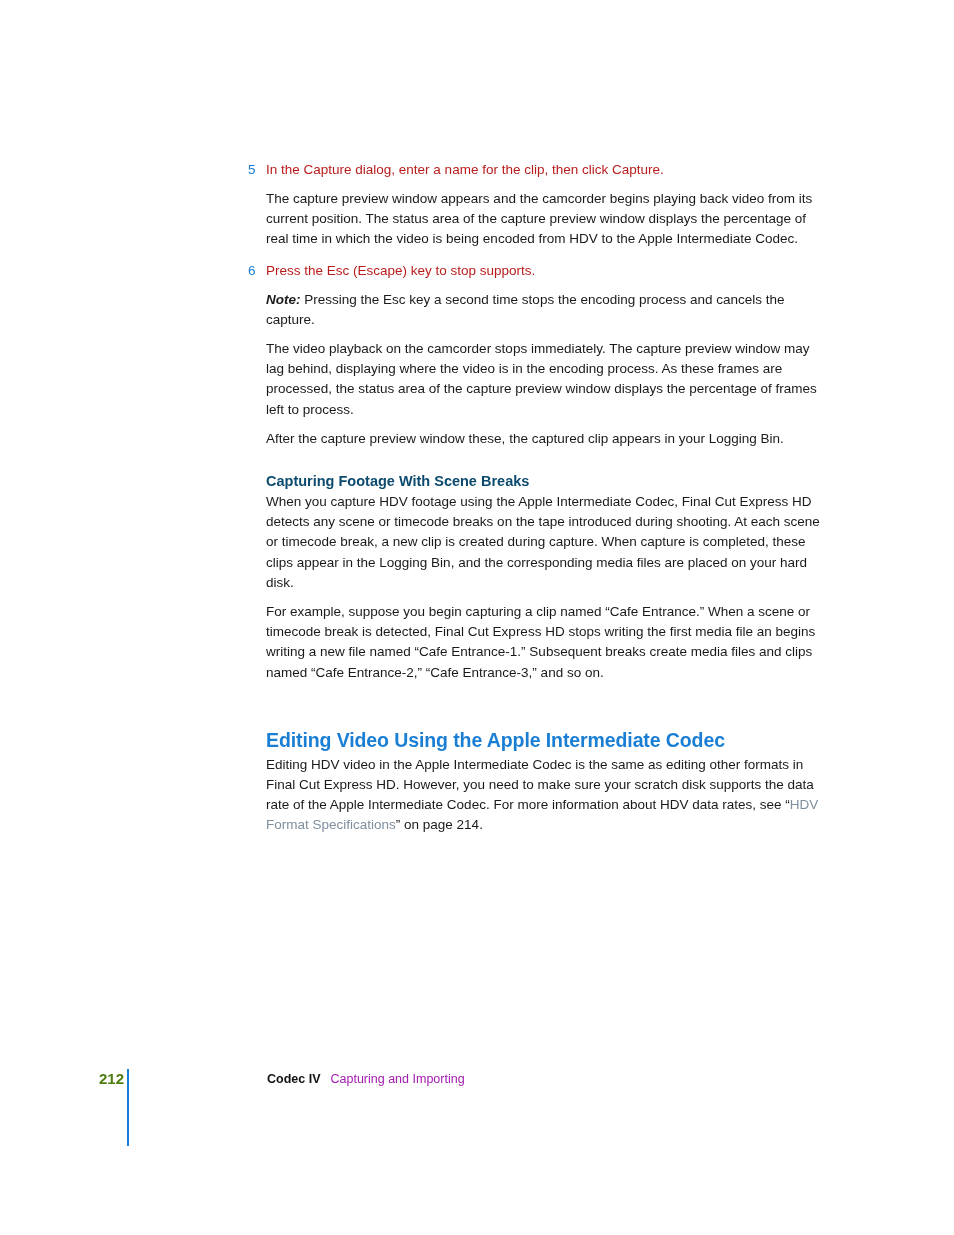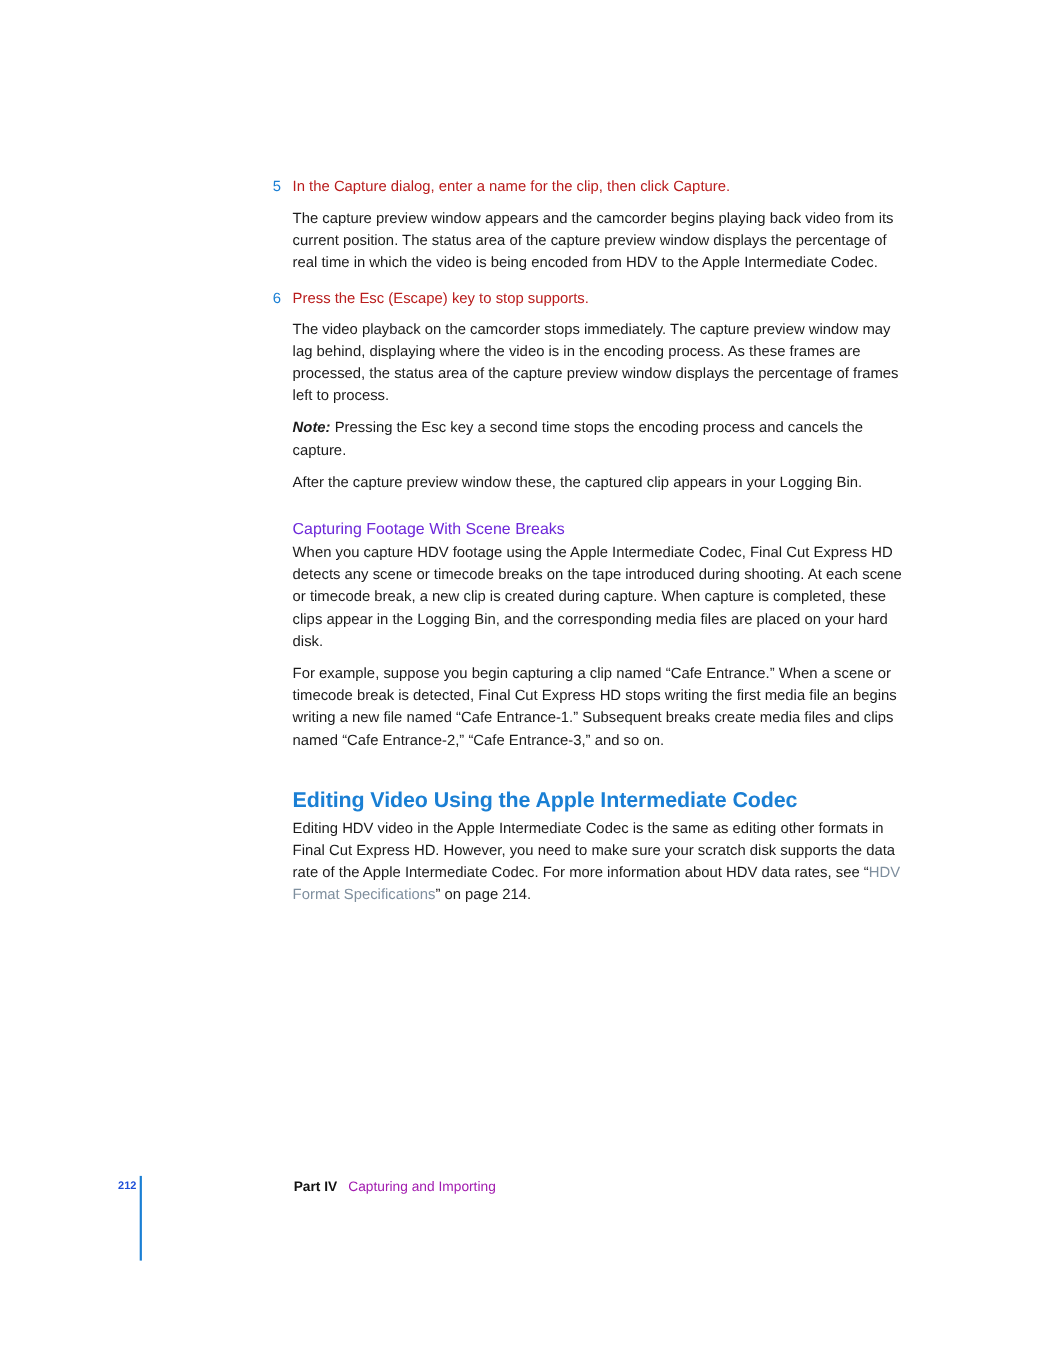--- a/index.html
+++ b/index.html
@@ -65,27 +65,27 @@
   }
 
   .note-label {
     font-weight: bold;
     font-style: italic;
   }
 
   
   h3.subhead {
     margin: 22px 0 1px 18px;
-    color: #6d28d9;
+    color: #0c4a6e;
     font-size: 14.5px;
-    font-weight: normal;
+    font-weight: bold;
     line-height: 20px;
   }
   h2.mainhead {
-    margin: 32px 0 2px 18px;
+    margin: 44px 0 2px 18px;
     color: #1a7fd4;
     font-size: 19.5px;
     font-weight: bold;
     line-height: 26px;
     letter-spacing: -0.1px;
   }
 
   .xref {
     color: #7f8f9e;
   }
@@ -97,23 +97,23 @@
     top: 1068px;
     width: 954px;
     height: 90px;
   }
   .folio {
     position: absolute;
     left: 98px;
     top: 2px;
     width: 26px;
     text-align: right;
-    font-size: 10px;
+    font-size: 15px;
     font-weight: bold;
-    color: #1d4ed8;
+    color: #4d7c0f;
     line-height: 18px;
   }
   .footer-rule {
     position: absolute;
     left: 127px;
     top: 1px;
     width: 1.6px;
     height: 77px;
     background: #1a7fd4;
   }
@@ -147,34 +147,34 @@
     <div class="step">
       <span class="step-num">5</span>
       <span class="step-text">In the Capture dialog, enter a name for the clip, then click Capture.</span>
     </div>
     <p class="para after-step">The capture preview window appears and the camcorder begins playing back video from its current position. The status area of the capture preview window displays the percentage of real time in which the video is being encoded from HDV to the Apple Intermediate Codec.</p>
 
     <div class="step" style="margin-top:11px;">
       <span class="step-num">6</span>
       <span class="step-text">Press the Esc (Escape) key to stop supports.</span>
     </div>
+    <p class="para"><span class="note-label">Note:</span> <span>Pressing the Esc key a second time stops the encoding process and cancels the capture.</span></p>
+
     <p class="para after-step">The video playback on the camcorder stops immediately. The capture preview window may lag behind, displaying where the video is in the encoding process. As these frames are processed, the status area of the capture preview window displays the percentage of frames left to process.</p>
-
-    <p class="para"><span class="note-label">Note:</span> <span>Pressing the Esc key a second time stops the encoding process and cancels the capture.</span></p>
 
     <p class="para">After the capture preview window these, the captured clip appears in your Logging Bin.</p>
 
     <h3 class="subhead">Capturing Footage With Scene Breaks</h3>
     <p class="para" style="margin-top:1px;">When you capture HDV footage using the Apple Intermediate Codec, Final Cut Express HD detects any scene or timecode breaks on the tape introduced during shooting. At each scene or timecode break, a new clip is created during capture. When capture is completed, these clips appear in the Logging Bin, and the corresponding media files are placed on your hard disk.</p>
     <p class="para">For example, suppose you begin capturing a clip named “Cafe Entrance.” When a scene or timecode break is detected, Final Cut Express HD stops writing the first media file an begins writing a new file named “Cafe Entrance-1.” Subsequent breaks create media files and clips named “Cafe Entrance-2,” “Cafe Entrance-3,” and so on.</p>
 
     <h2 class="mainhead">Editing Video Using the Apple Intermediate Codec</h2>
     <p class="para" style="margin-top:2px;"><span>Editing HDV video in the Apple Intermediate Codec is the same as editing other formats in Final Cut Express HD. However, you need to make sure your scratch disk supports the data rate of the Apple Intermediate Codec. For more information about HDV data rates, see “</span><span class="xref">HDV Format Specifications</span><span>” on page 214.</span></p>
 
   </div>
 
   <div class="footer">
     <div class="folio">212</div>
     <div class="footer-rule"></div>
-    <div class="footer-text"><span class="footer-part">Part IV</span><span class="footer-sep"></span><span class="footer-section">Capturing and Importing</span></div>
+    <div class="footer-text"><span class="footer-part">Codec IV</span><span class="footer-sep"></span><span class="footer-section">Capturing and Importing</span></div>
   </div>
 
 </div>
 
 </body></html>

